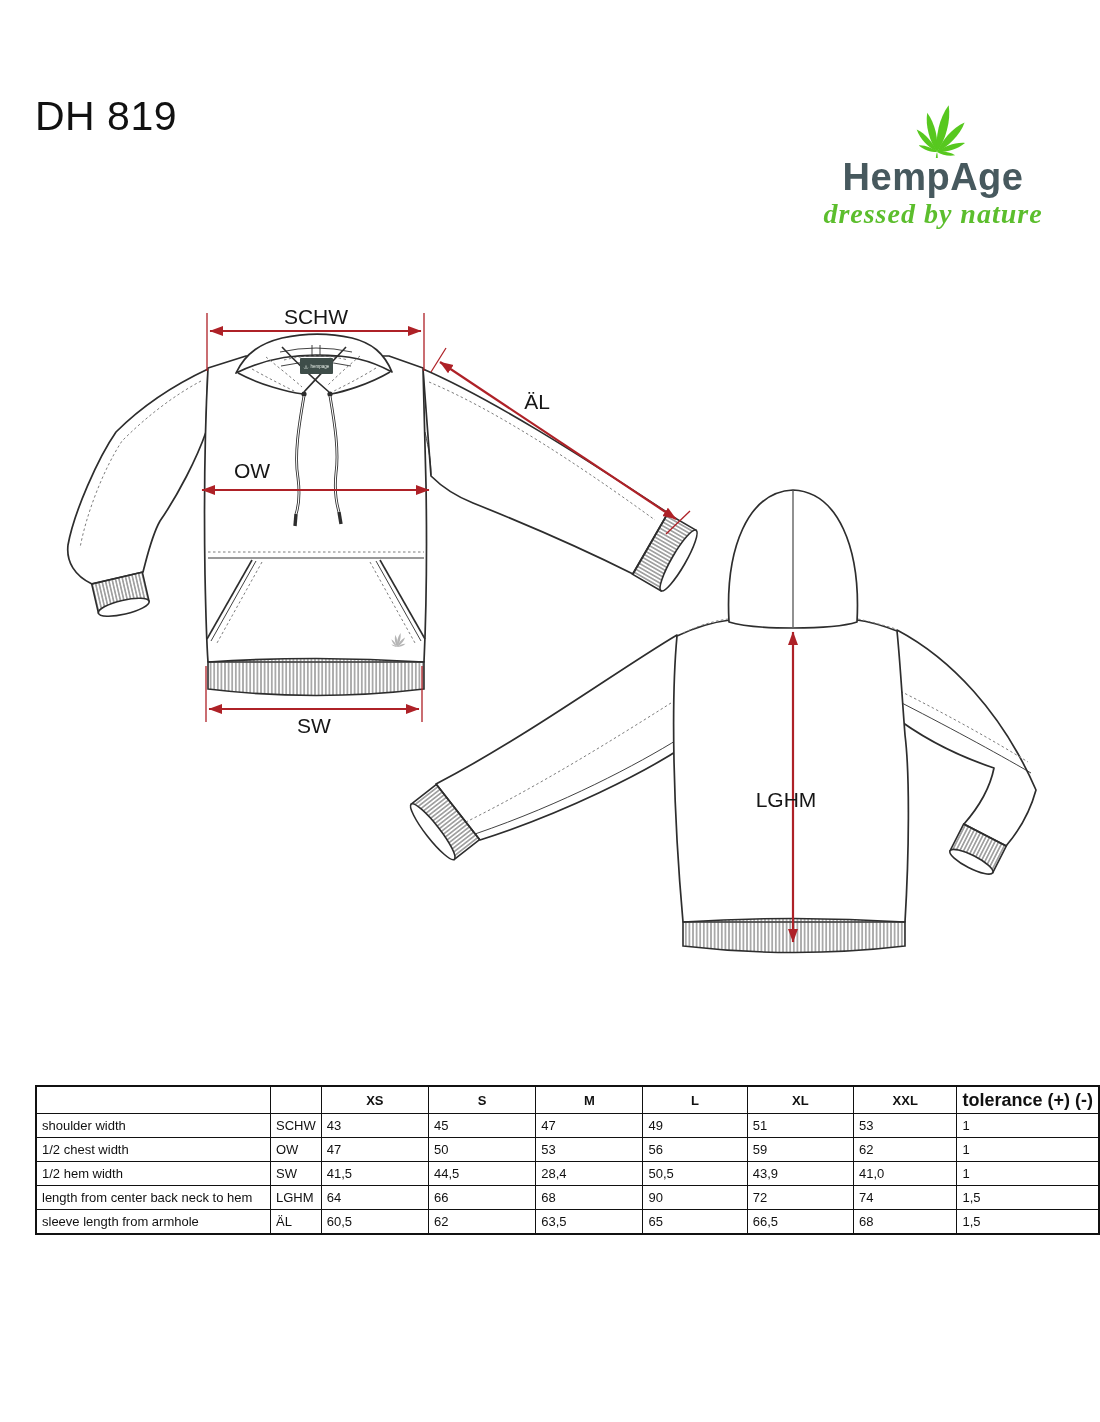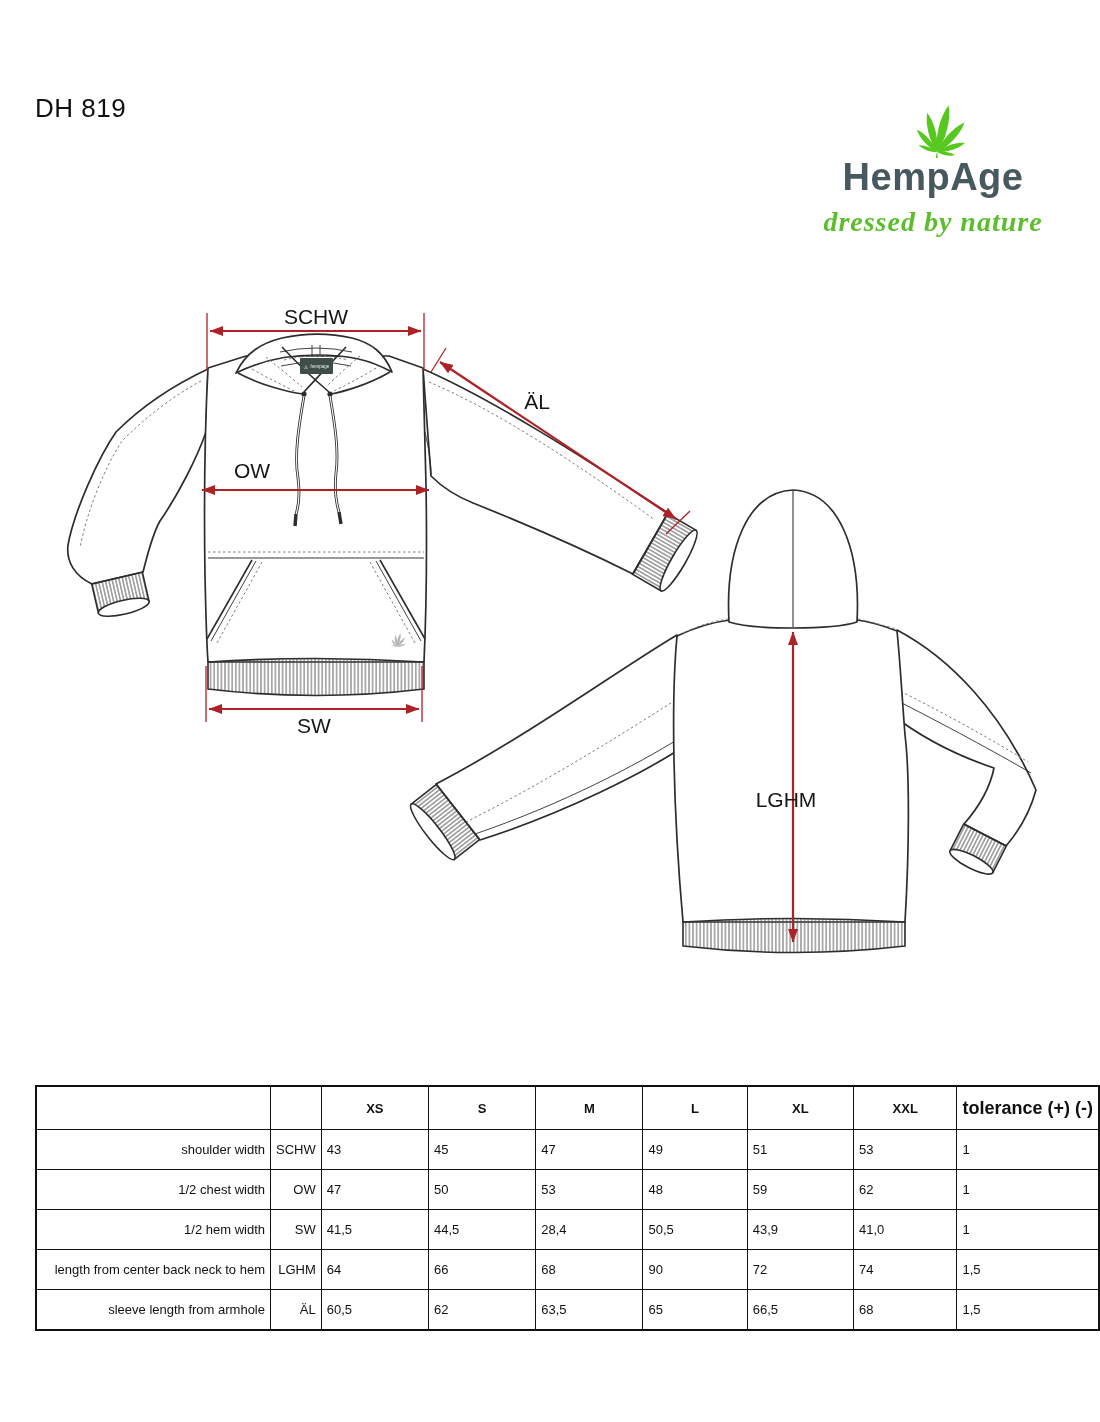--- a/index.html
+++ b/index.html
@@ -2,47 +2,47 @@
 <html style="--red: #ae2127; --ink: #2d2d2d; --muted: #8f8f8f; --leaf: #57c81f; --brand: #47595e; --tagline: #5cbe2d; --rib: #4a4a4a; --label_bg: #3e4d49;"><head>
 <meta charset="utf-8">
 <style>
   :root{
     --red:#ae2127; --ink:#2d2d2d; --muted:#8f8f8f; --leaf:#57c81f;
     --brand:#47595e; --tagline:#5cbe2d; --rib:#4a4a4a; --label_bg:#3e4d49;
   }
   html,body{margin:0;padding:0;background:#ffffff;}
   .sheet{position:relative;width:1100px;height:1422px;background:#fff;overflow:hidden;
          font-family:"Liberation Sans", sans-serif;}
-  .page-title{position:absolute;left:35px;top:93px;font-size:26px;color:#111;
+  .page-title{position:absolute;left:35px;top:93px;font-size:41px;color:#111;
               letter-spacing:.5px;}
   .logo{position:absolute;left:818px;top:86px;width:230px;text-align:center;}
   .logo .leaf-wrap{height:72px;}
   .brand-name{font-size:38px;font-weight:bold;color:var(--brand);letter-spacing:.5px;
               line-height:1.05;}
-  .brand-tagline{margin-top:8px;font-size:28px;color:var(--tagline);
+  .brand-tagline{margin-top:0;font-size:28px;color:var(--tagline);
                  font-family:"Liberation Serif", cursive, serif;
                  font-style:italic;font-weight:bold;letter-spacing:1px;}
   svg.art{position:absolute;left:0;top:0;}
   .garm{fill:#ffffff;stroke:var(--ink);stroke-width:1.7;stroke-linejoin:round;}
   .ln{fill:none;stroke:var(--ink);stroke-width:1.6;}
   .thin{fill:none;stroke:var(--ink);stroke-width:0.9;}
   .dash{fill:none;stroke:#7d7d7d;stroke-width:1;stroke-dasharray:2.5 2.5;}
   .gray{fill:none;stroke:#9a9a9a;stroke-width:2.2;}
   .dim{fill:none;stroke:var(--red);stroke-width:2.2;}
   .ext{fill:none;stroke:var(--red);stroke-width:1.3;}
   .dimtxt{fill:#161616;font-size:21px;font-family:"Liberation Sans",sans-serif;}
   .ribfill{stroke:var(--ink);stroke-width:1.6;}
   
   .size-table{position:absolute;left:35px;top:1085px;border-collapse:collapse;
               table-layout:fixed;}
   .size-table td,.size-table th{border:1px solid #111;font-size:13px;color:#111;
-              height:23px;padding:8px 5px;overflow:hidden;white-space:nowrap;}
+              height:23px;padding:0 5px;overflow:hidden;white-space:nowrap;}
   .size-table{border:2px solid #111;}
   .size-table th{font-weight:bold;text-align:center;height:26px;}
-  .size-table td.lbl{text-align:right;}
+  .size-table td.lbl{text-align:left;}
   .size-table td.num{}
 </style>
 </head>
 <body>
 
 <div class="sheet">
 
   <div class="page-title">DH 819</div>
 
   <div class="logo">
@@ -266,21 +266,21 @@
       <td class="num">51</td>
       <td class="num">53</td>
       <td class="num">1</td>
     </tr>
     <tr>
       <td class="lbl">1/2 chest width</td>
       <td class="lbl">OW</td>
       <td class="num">47</td>
       <td class="num">50</td>
       <td class="num">53</td>
-      <td class="num">48</td>
+      <td class="num">56</td>
       <td class="num">59</td>
       <td class="num">62</td>
       <td class="num">1</td>
     </tr>
     <tr>
       <td class="lbl">1/2 hem width</td>
       <td class="lbl">SW</td>
       <td class="num">41,5</td>
       <td class="num">44,5</td>
       <td class="num">28,4</td>

